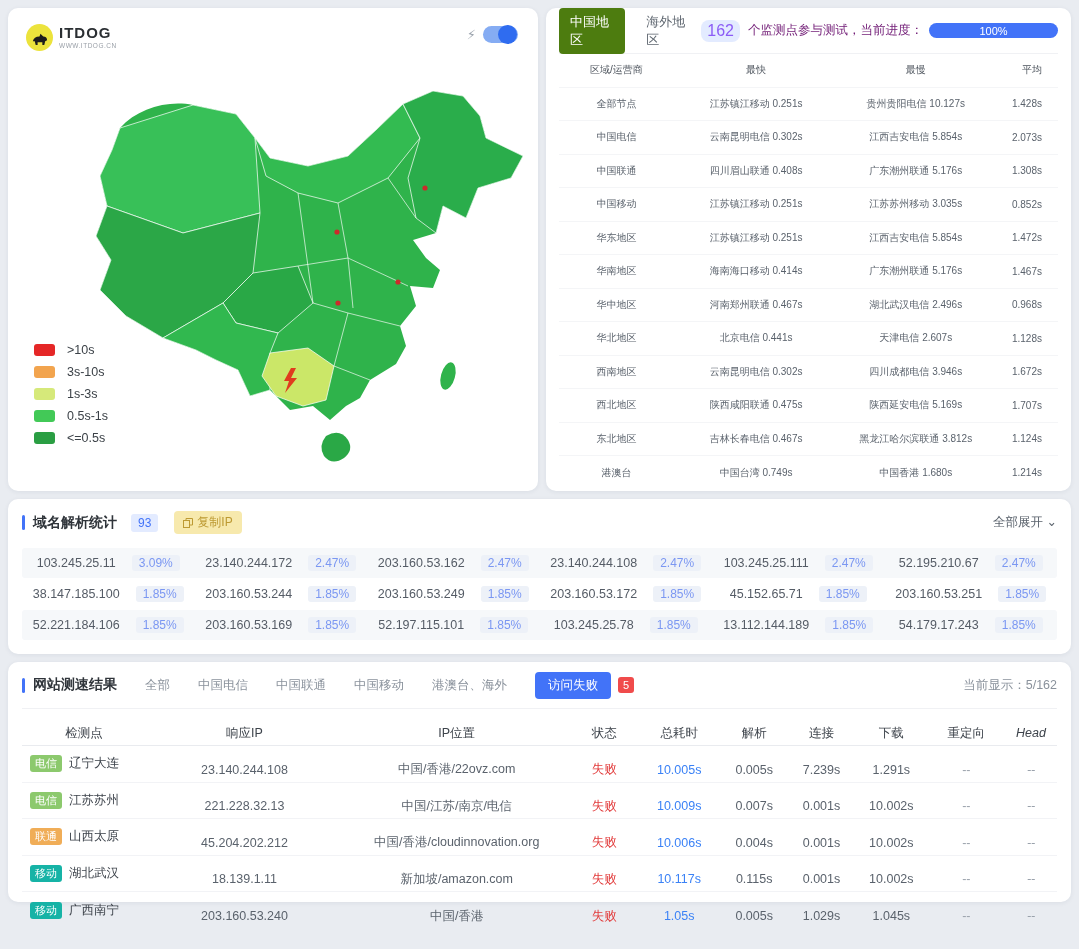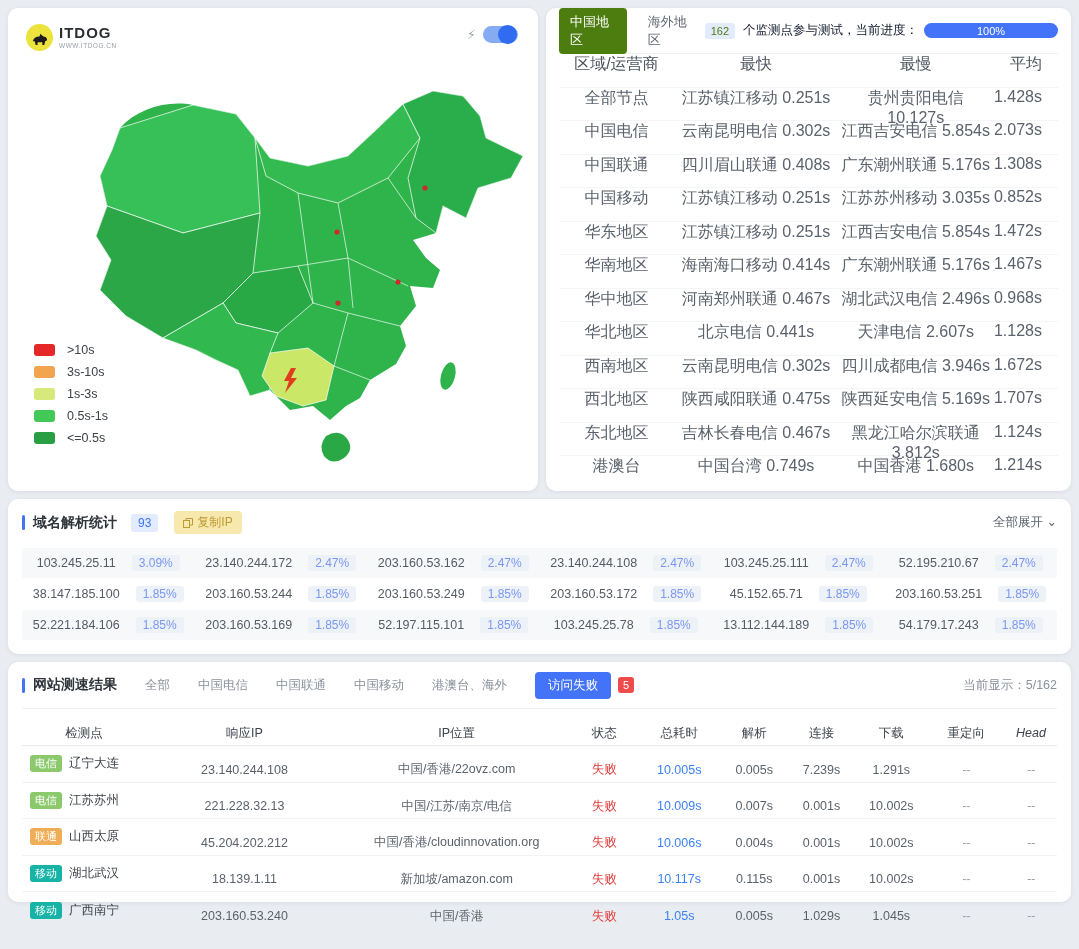--- a/index.html
+++ b/index.html
@@ -22,25 +22,25 @@
   .legend-item { display:flex; align-items:center; gap:12px; height:22px; }
   .legend-swatch { width:21px; height:12px; border-radius:3px; display:inline-block; }
   .legend-label { font-size:12.5px; color:#3c4248; }
 
   
   .stats-card { left:546px; top:8px; width:525px; height:483px; padding:0 13px; }
   .stats-head { display:flex; align-items:center; height:46px; border-bottom:1px solid #f0f1f4; }
   .tab-pill { font-size:13px; padding:5px 11px; border-radius:4px; cursor:pointer; }
   .tab-pill.active { background:#4d7c0f; color:#fff; }
   .tab-pill.plain { color:#5f6770; margin-left:10px; }
-  .count-badge { margin-left:auto; background:#e3ebff; color:#4d7c0f; font-size:11px; padding:2px 6px; border-radius:3px; }
-  .monitor-text { font-size:12.5px; color:#0f172a; margin:0 6px 0 8px; white-space:nowrap; }
+  .count-badge { margin-left:auto; background:#e3ebff; color:#8b5cf6; font-size:16px; padding:2px 6px; border-radius:8px; }
+  .monitor-text { font-size:12.5px; color:#701a75; margin:0 6px 0 8px; white-space:nowrap; }
   .progress { width:152px; height:15px; border-radius:8px; background:#4273f8; color:#fff; font-size:11px;
     display:flex; align-items:center; justify-content:center; }
-  .s-row { display:flex; height:33.5px; border-bottom:1px solid #f4f5f7; font-size:16px; color:#5a626c; }
+  .s-row { display:flex; align-items:center; height:33.5px; border-bottom:1px solid #f4f5f7; font-size:10px; color:#5a626c; }
   .s-row:last-child { border-bottom:none; }
   .s-row.head { color:#4c535c; }
   .sc0 { width:23%; text-align:center; }
   .sc1 { width:33%; text-align:center; }
   .sc2 { width:31%; text-align:center; }
   .sc3 { width:13%; text-align:right; padding-right:16px; }
 
   
   .dns-card { left:8px; top:499px; width:1063px; height:155px; padding:12px 14px; }
   .section-head { display:flex; align-items:center; }

